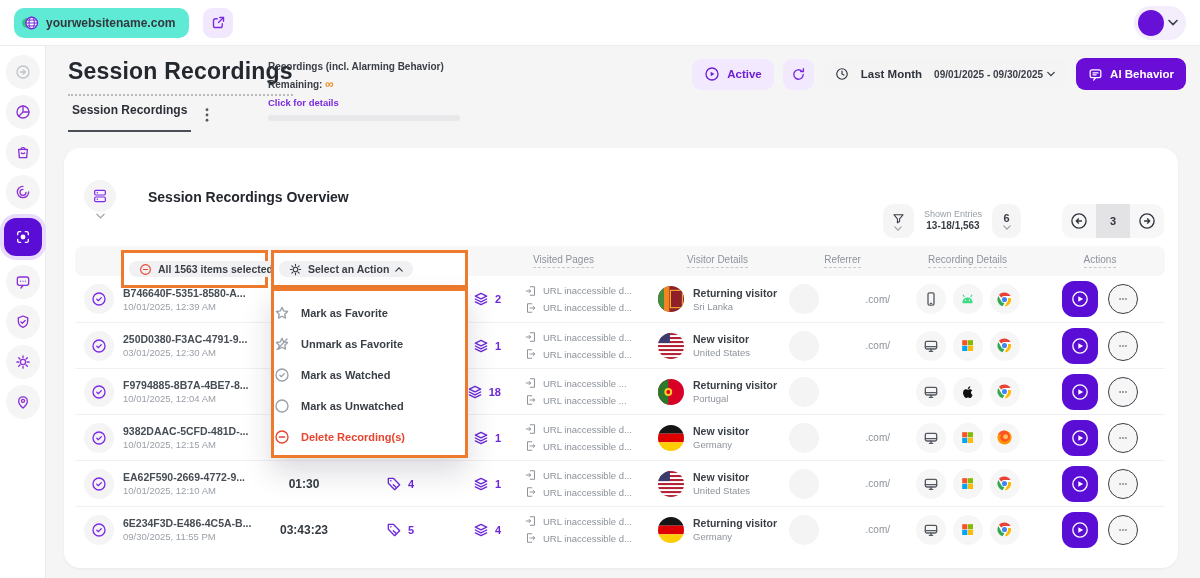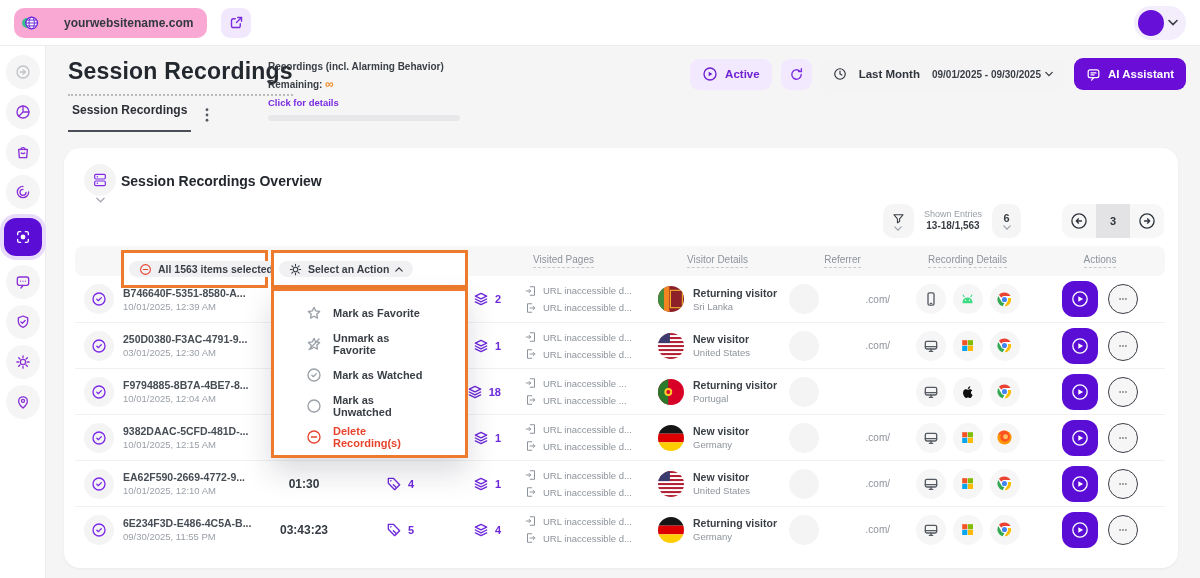--- a/index.html
+++ b/index.html
@@ -2,21 +2,21 @@
 <html><head>
 <meta charset="utf-8">
 <style>
   * { margin:0; padding:0; box-sizing:border-box; }
   html,body { background:#e9e9ec; }
   body { font-family:"Liberation Sans", sans-serif; }
   .app { position:relative; width:1200px; height:578px; background:#f5f5f6; overflow:hidden; }
 
   
   .topbar { position:absolute; left:0; top:0; width:1200px; height:46px; background:#fff; border-bottom:1px solid #ececee; display:flex; align-items:center; }
-  .site-pill { display:flex; align-items:center; gap:24px; background:#f9a8d4; border-radius:10px; height:30px; margin-left:14px; padding:0 14px 0 6px; }
+  .site-pill { display:flex; align-items:center; gap:6px; background:#5eead4; border-radius:10px; height:30px; margin-left:14px; padding:0 14px 0 6px; }
   .site-pill .label { font-size:12px; font-weight:700; color:#33383f; }
   .ext-btn { width:30px; height:30px; margin-left:14px; background:#f1e8fd; border-radius:9px; display:flex; align-items:center; justify-content:center; color:#7a2be0; }
   .avatar-pill { margin-left:auto; margin-right:14px; height:34px; background:#f3edfc; border-radius:17px; display:flex; align-items:center; gap:4px; padding:0 8px 0 4px; }
   .avatar-dot { width:26px; height:26px; border-radius:50%; background:#6710d8; }
 
   
   .sidebar { position:absolute; left:0; top:46px; width:46px; height:532px; background:#fff; border-right:1px solid #ececee; display:flex; flex-direction:column; align-items:center; padding-top:9px; gap:6px; }
   .side-btn { width:34px; height:34px; border-radius:50%; background:#f5f5f6; display:flex; align-items:center; justify-content:center; color:#8b2fd6; cursor:pointer; flex:0 0 auto; }
   .side-btn.muted { color:#c0c3c8; }
   .side-btn.active { width:38px; height:38px; border-radius:12px; background:#5a0dd5; color:#fff; box-shadow:0 0 0 4px #e9dcfb; margin:3px 0; }
@@ -35,21 +35,21 @@
   .btn-refresh { width:31px; padding:0; justify-content:center; background:#f3e9fe; color:#7a2be0; }
   .btn-range { background:#f4f4f5; color:#2f343c; gap:12px; }
   .btn-range .dates { font-size:10px; font-weight:600; color:#3a3f46; display:flex; align-items:center; gap:4px; }
   .btn-ai { background:#6a0dd6; color:#fff; height:32px; }
   .tabrow { position:absolute; left:22px; top:57px; display:flex; align-items:flex-end; gap:14px; }
   .tab { font-size:12px; font-weight:700; color:#2c3036; padding:0 4px 13px 4px; border-bottom:2px solid #4a4f57; cursor:pointer; }
   .kebab { color:#555a61; padding-bottom:10px; cursor:pointer; }
 
   
   .card { position:absolute; left:18px; top:102px; width:1114px; height:420px; background:#fff; border-radius:16px; box-shadow:0 1px 3px rgba(20,20,40,.05); }
-  .card-head { position:absolute; left:20px; top:16px; display:flex; align-items:flex-start; gap:5px; }
+  .card-head { position:absolute; left:20px; top:32px; display:flex; align-items:flex-start; gap:32px; }
   .ovr-ic { width:32px; height:32px; border-radius:50%; background:#f4f4f5; display:flex; align-items:center; justify-content:center; color:#7d2ae8; }
   .ovr-ic-wrap { display:flex; flex-direction:column; align-items:center; gap:1px; color:#a7abb1; }
   .card-title { font-size:14px; font-weight:700; color:#23272e; margin-top:9px; }
 
   .toolbar-right { position:absolute; right:14px; top:56px; display:flex; align-items:center; gap:7px; }
   .sq-pill { height:34px; border-radius:10px; background:#f5f5f6; display:flex; flex-direction:column; align-items:center; justify-content:center; gap:1px; color:#3a3f46; cursor:pointer; }
   .filter-pill { width:31px; }
   .size-pill { width:29px; font-size:11px; font-weight:700; }
   .entries { text-align:center; line-height:1.25; padding:0 3px; }
   .entries .a { font-size:9px; color:#9aa0a8; }
@@ -91,21 +91,21 @@
   .play-btn { width:36px; height:36px; border-radius:12px; background:#5a0dd5; color:#fff; display:flex; align-items:center; justify-content:center; cursor:pointer; }
   .dots-btn { width:30px; height:30px; border-radius:50%; background:#f6f6f7; border:1.4px solid #3a3f46; color:#3a3f46; display:flex; align-items:center; justify-content:center; cursor:pointer; }
 
   
   .hl { position:absolute; border:3px solid #ee7b2d; background:#fff; z-index:20; display:flex; align-items:center; padding:0 5px; }
   .hl-1 { left:75px; top:204px; width:147px; height:38px; }
   .hl-2 { left:225px; top:204px; width:197px; height:38px; }
   .sel-pill { display:flex; align-items:center; gap:6px; background:#f1f1f3; border-radius:14px; height:16px; padding:0 10px; font-size:10.5px; font-weight:700; color:#3a3f46; cursor:pointer; white-space:nowrap; }
   .sel-pill .minus { color:#e8432e; }
   .dropdown { position:absolute; left:225px; top:242px; width:197px; height:170px; background:#fff; border:3px solid #ee7b2d; box-shadow:0 14px 28px rgba(30,30,60,.16); z-index:21; padding:6px 0; }
-  .menu-item { height:31px; display:flex; align-items:center; gap:11px; padding:0 32px; font-size:11px; font-weight:600; color:#3a3f46; cursor:pointer; }
+  .menu-item { height:31px; display:flex; align-items:center; gap:11px; padding:0 0; font-size:11px; font-weight:600; color:#3a3f46; cursor:pointer; }
   .menu-item .mi { color:#9aa0a8; display:flex; }
   .menu-item.danger, .menu-item.danger .mi { color:#e8432e; }
 
   .ic { display:inline-flex; line-height:0; }
   svg { display:block; }
 </style>
 </head>
 <body>
 
 <div class="app">
@@ -265,21 +265,21 @@
         </span>
       </div>
       <div class="btn btn-ai">
         <span class="ic">
             <svg width="15" height="15" viewBox="0 0 24 24" fill="none" stroke="#fff" stroke-width="2" stroke-linecap="round" stroke-linejoin="round">
               <rect x="3.5" y="4.5" width="17" height="12.5" rx="3"></rect>
               <path d="M9 21l3-3.8"></path>
               <path d="M8 9.5h8M8 12.5h5"></path>
             </svg>
           </span>
-        <span>AI Assistant</span>
+        <span>AI Behavior</span>
       </div>
     </div>
 
     <div class="tabrow">
       <div class="tab">Session Recordings</div>
       <div class="kebab">
           <svg width="4" height="14" viewBox="0 0 4 16" fill="currentColor">
             <circle cx="2" cy="2" r="1.6"></circle>
             <circle cx="2" cy="8" r="1.6"></circle>
             <circle cx="2" cy="14" r="1.6"></circle>

